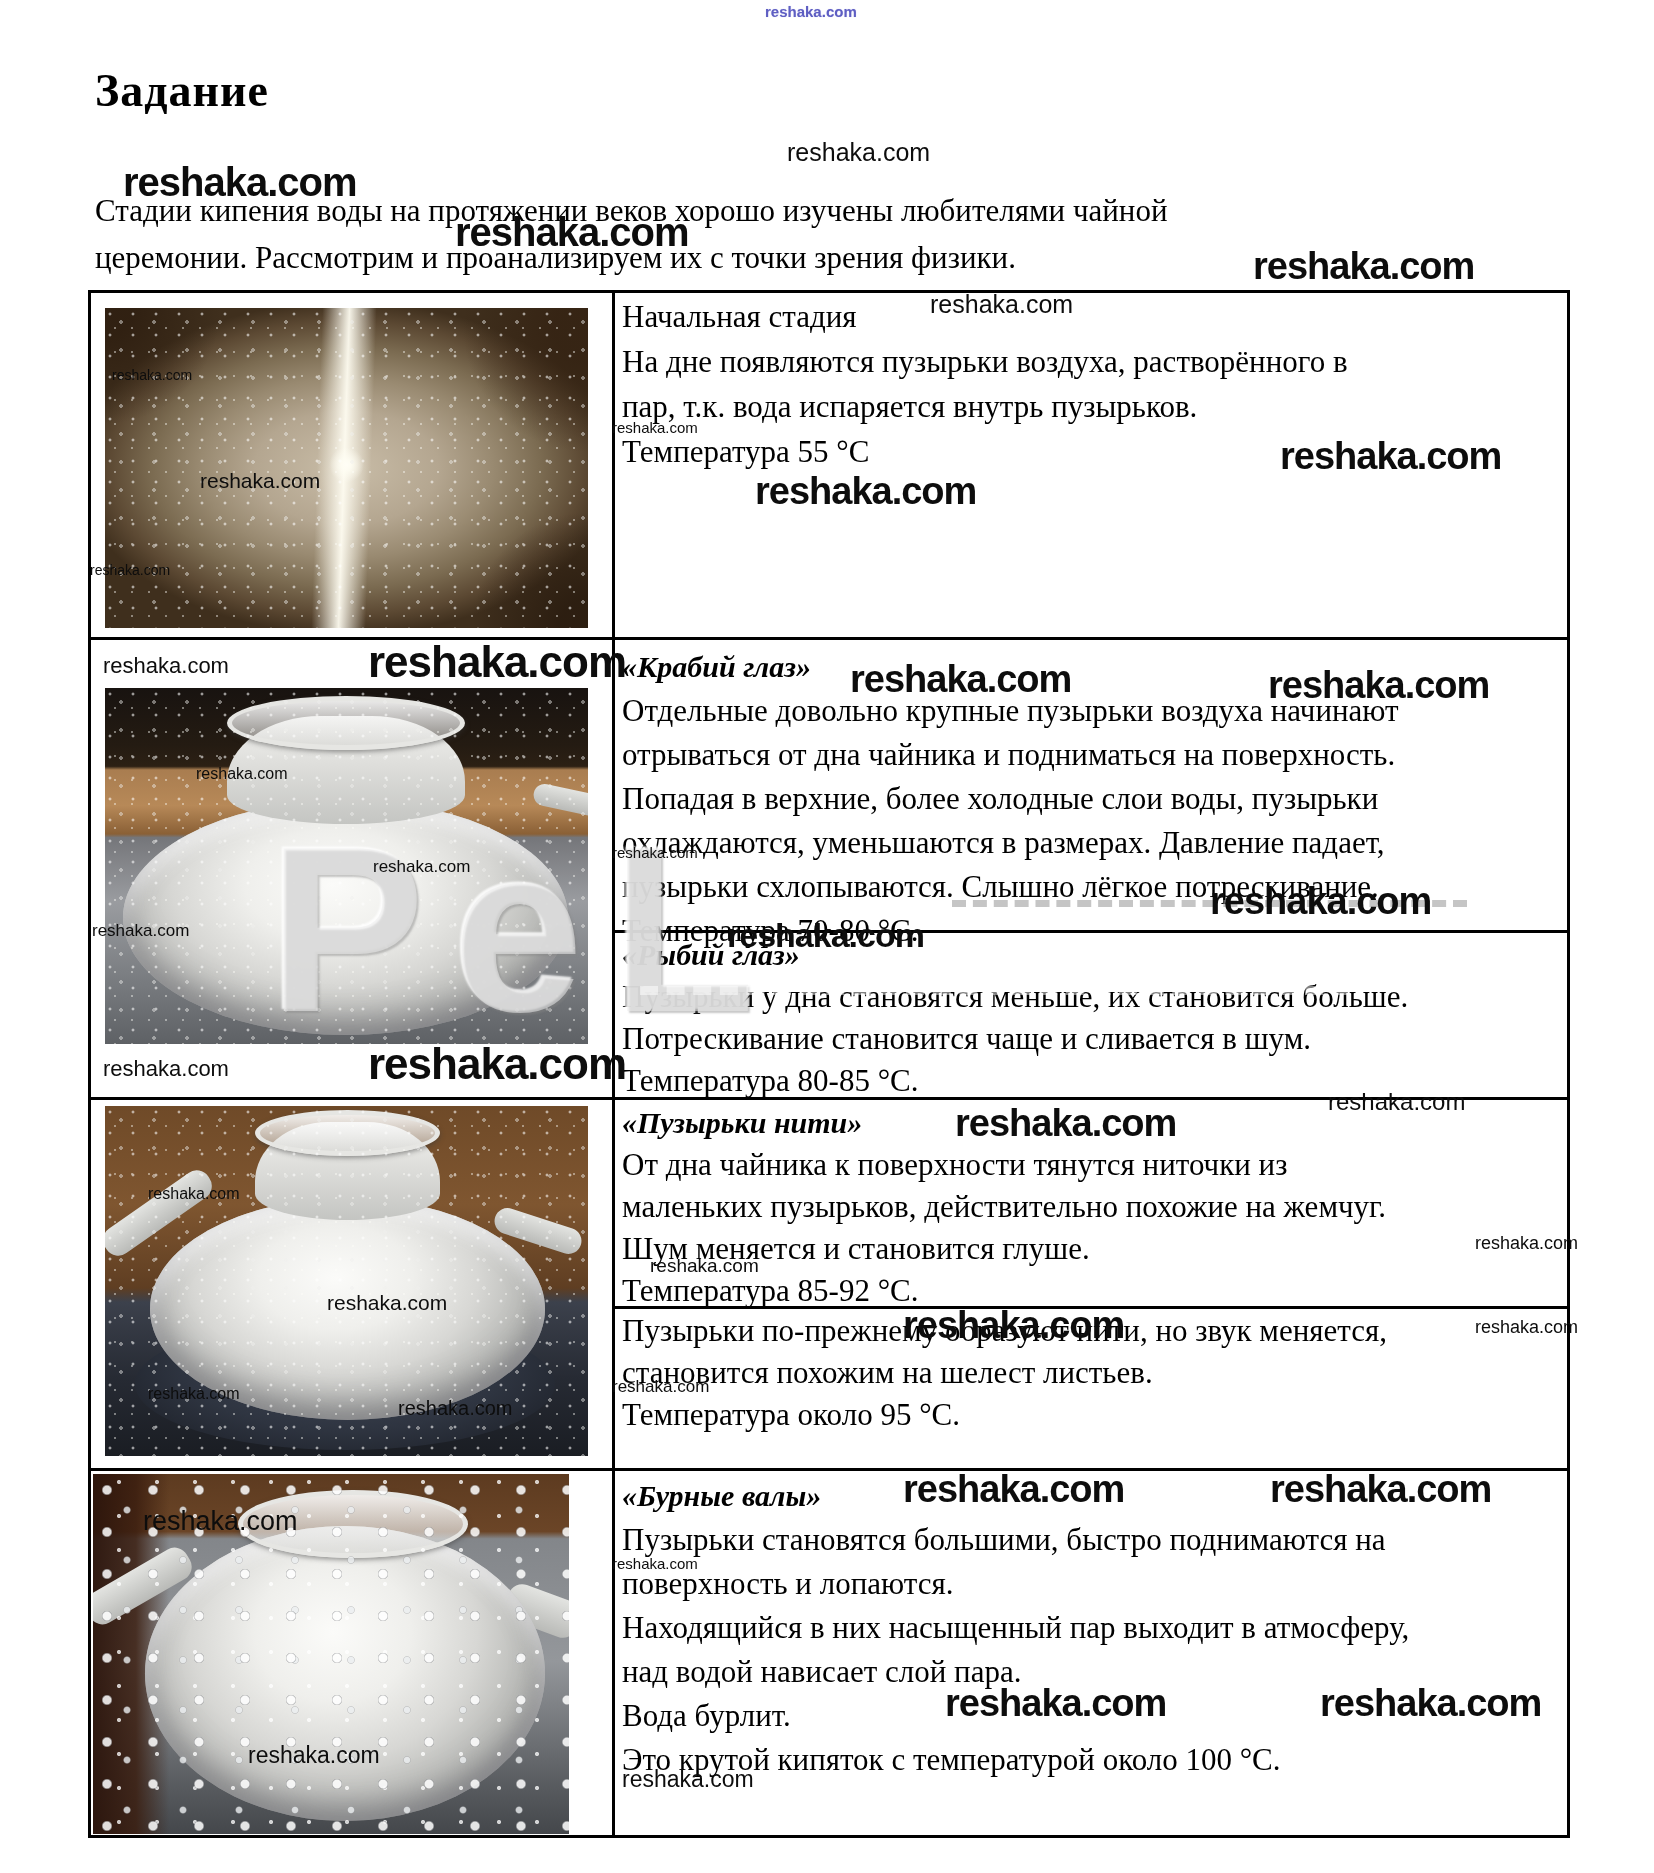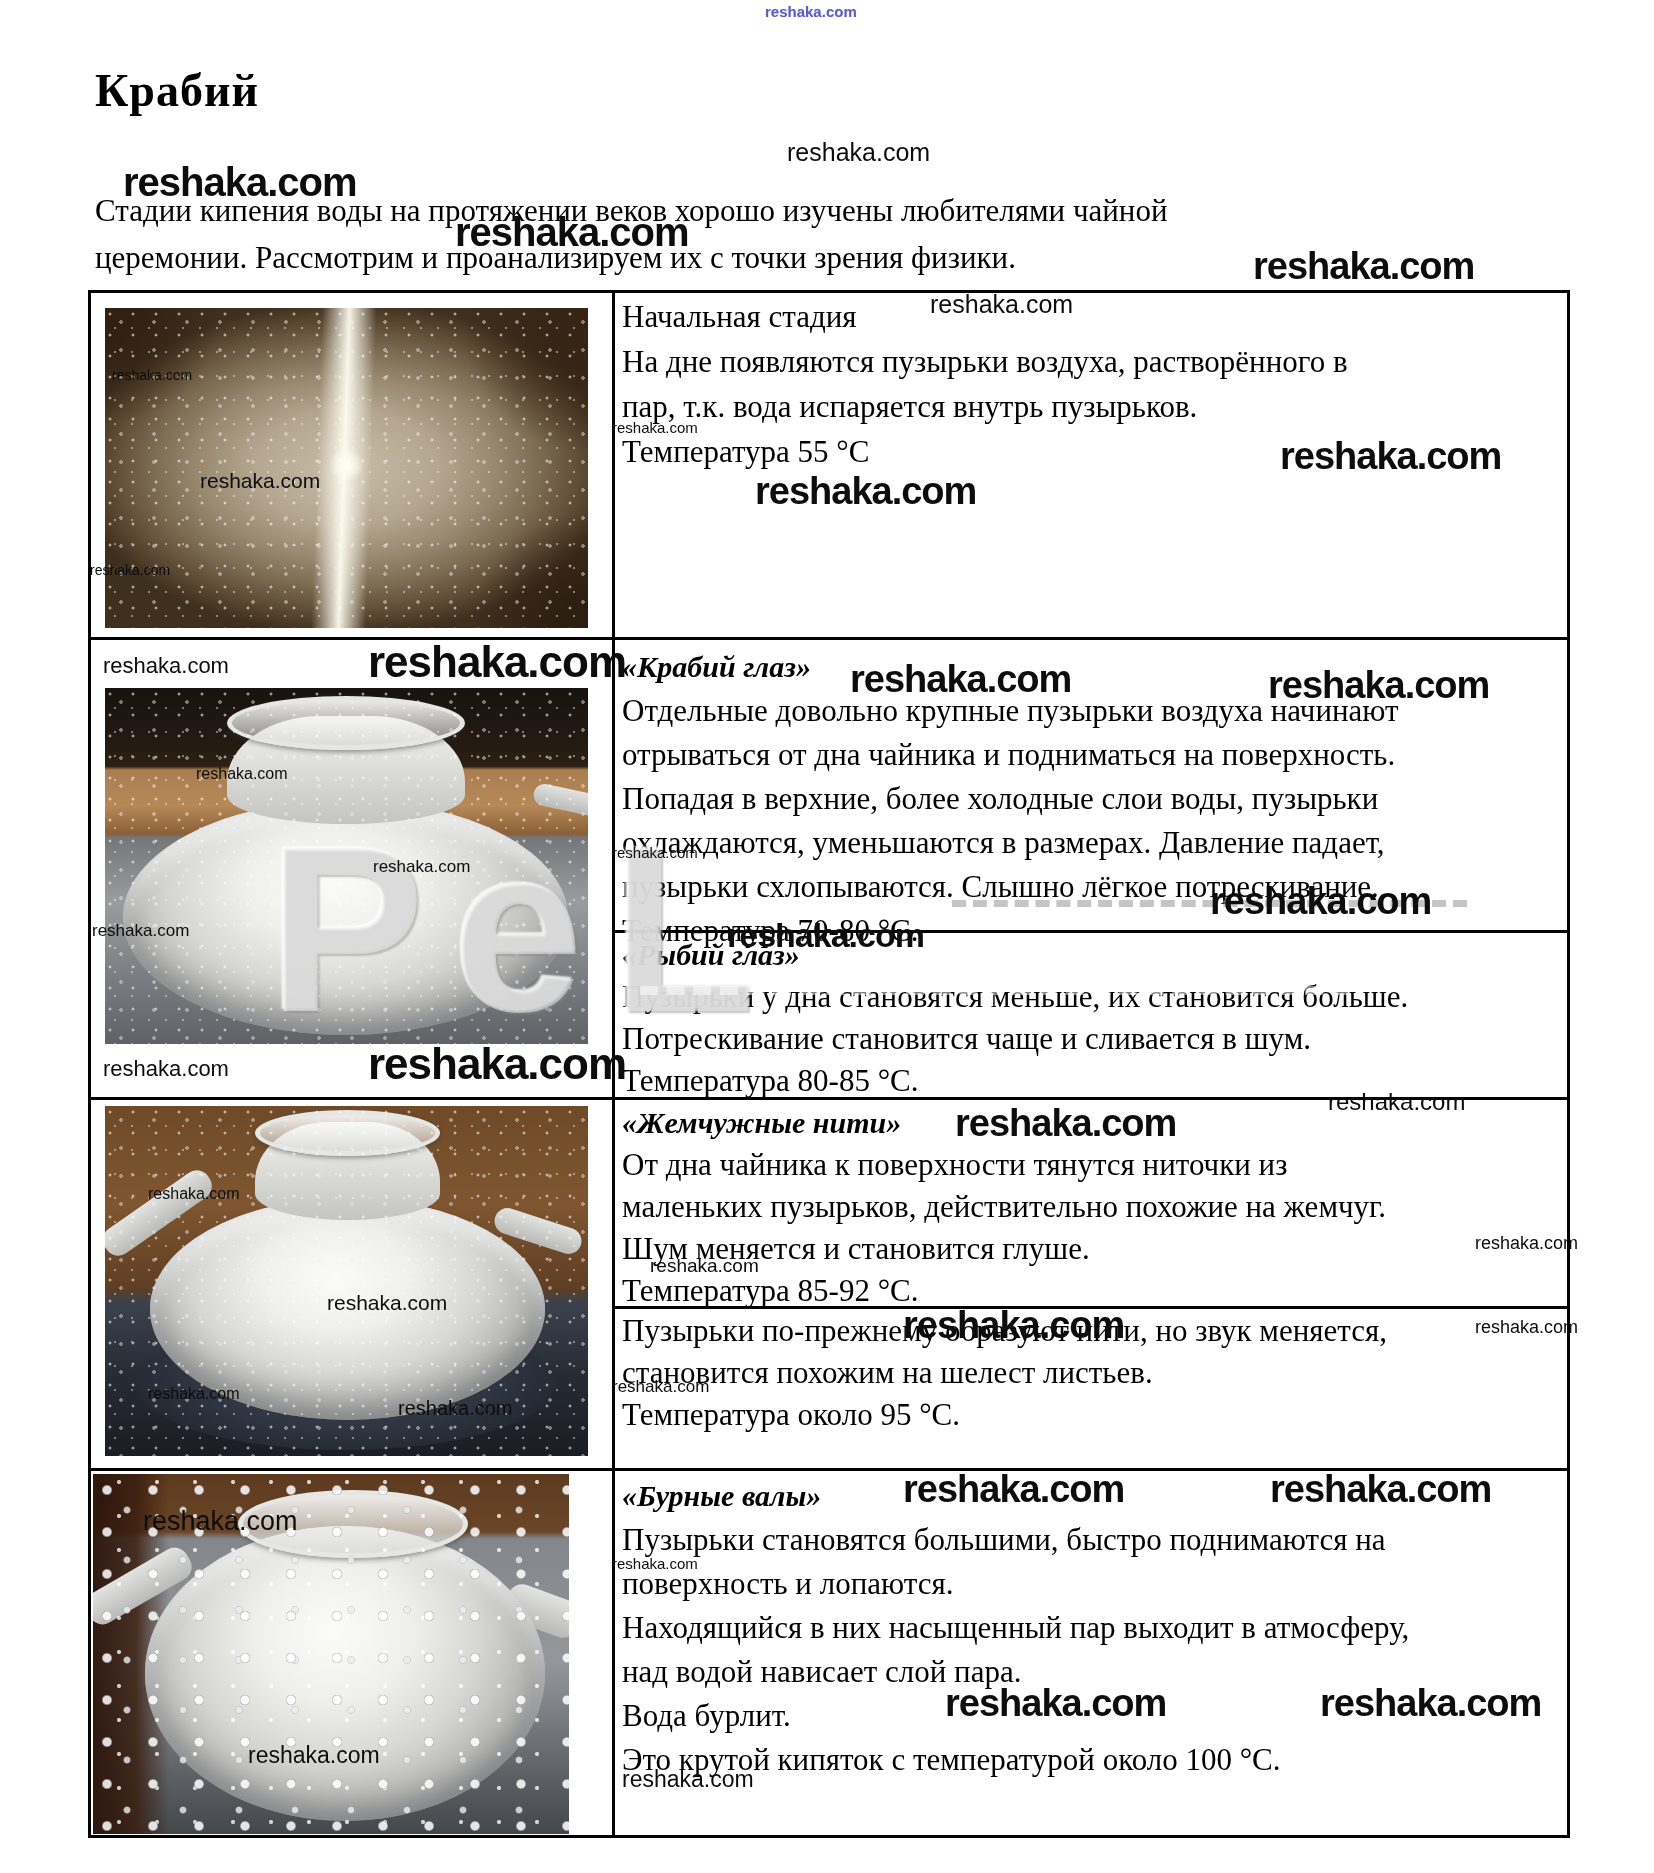--- a/index.html
+++ b/index.html
@@ -79,21 +79,21 @@
        radial-gradient(circle 7px at 14px 16px, rgba(255,255,255,.9) 55%, rgba(140,142,146,.5) 72%, transparent 78%),
        radial-gradient(circle 5px at 34px 36px, rgba(235,238,240,.85) 55%, rgba(150,152,156,.4) 74%, transparent 80%),
        radial-gradient(circle 3px at 26px 8px, rgba(255,255,255,.8) 60%, transparent 78%);
      background-size:46px 42px, 56px 50px, 38px 34px;}
 </style>
 </head>
 <body>
 
 <div id="page">
 
-  <div class="page-title">Крабий</div>
+  <div class="page-title">Задание</div>
   <div class="intro-line" id="intro1">Стадии кипения воды на протяжении веков хорошо изучены любителями чайной</div>
   <div class="intro-line" id="intro2">церемонии. Рассмотрим и проанализируем их с точки зрения физики.</div>
 
   <div class="tframe"></div>
   <div class="vline"></div>
   <div class="hline" style="top:637px"></div>
   <div class="hline" style="top:1097px"></div>
   <div class="hline" style="top:1468px"></div>
   <div class="hline-r" style="top:930px"></div>
   <div class="hline-r" style="top:1306px"></div>
@@ -150,21 +150,21 @@
   </div>
 
   <div class="sec" style="top:934px;line-height:42px;">
     <div class="ln t-quote">«Рыбий глаз»</div>
     <div class="ln">Пузырьки у дна становятся меньше, их становится больше.</div>
     <div class="ln">Потрескивание становится чаще и сливается в шум.</div>
     <div class="ln">Температура 80-85 °С.</div>
   </div>
 
   <div class="sec" style="top:1102px;line-height:42px;">
-    <div class="ln t-quote">«Жемчужные нити»</div>
+    <div class="ln t-quote">«Пузырьки нити»</div>
     <div class="ln">От дна чайника к поверхности тянутся ниточки из</div>
     <div class="ln">маленьких пузырьков, действительно похожие на жемчуг.</div>
     <div class="ln">Шум меняется и становится глуше.</div>
     <div class="ln">Температура 85-92 °С.</div>
   </div>
 
   <div class="sec" style="top:1310px;line-height:42px;">
     <div class="ln">Пузырьки по-прежнему образуют нити, но звук меняется,</div>
     <div class="ln">становится похожим на шелест листьев.</div>
     <div class="ln">Температура около 95 °С.</div>

